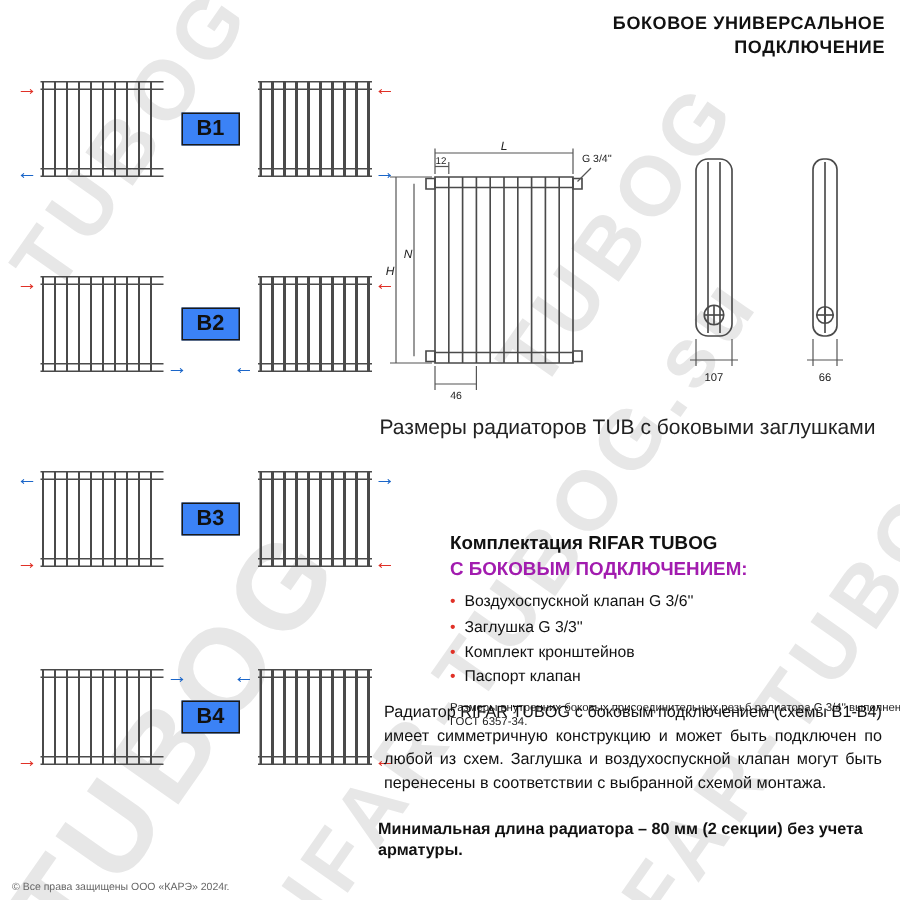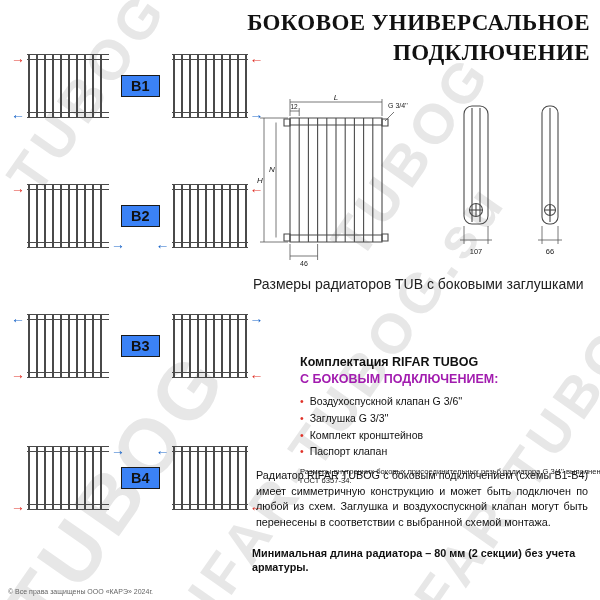--- a/index.html
+++ b/index.html
@@ -12,21 +12,21 @@
     position:absolute;z-index:0;color:#e7e7e7;font-weight:bold;white-space:nowrap;
     pointer-events:none;letter-spacing:6px;transform-origin:0 0;transform:rotate(-55deg);
   }
   #wm1{font-size:80px;left:-12px;top:596px;}
   #wm2{font-size:56px;left:148px;top:624px;}
   #wm3{font-size:56px;left:362px;top:646px;}
   #wm4{font-size:56px;left:318px;top:232px;}
   #wm5{font-size:56px;left:-6px;top:168px;}
   
   .title{position:absolute;top:8px;right:10px;z-index:1;text-align:right;
-    font-weight:bold;font-size:23px;line-height:1.3;letter-spacing:.4px;font-family:Liberation Serif, serif;}
+    font-weight:bold;font-size:12px;line-height:1.3;letter-spacing:.4px;}
   
   .scheme{position:absolute;left:28px;z-index:1;display:flex;align-items:center;}
   #scheme-b1{top:54px;} #scheme-b2{top:184px;} #scheme-b3{top:314px;} #scheme-b4{top:446px;}
   .rad-wrap{position:relative;}
   .radiator{
     width:80px;height:64px;position:relative;
     background:repeating-linear-gradient(90deg,#4a4a4a 0,#4a4a4a 1.6px,transparent 1.6px,transparent 8px);
   }
   .rw2 .radiator{width:74px;}
   .radiator::before,.radiator::after{

